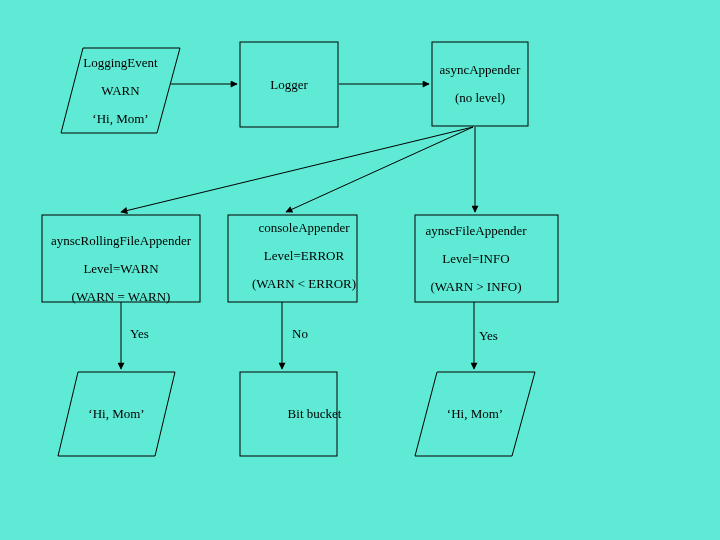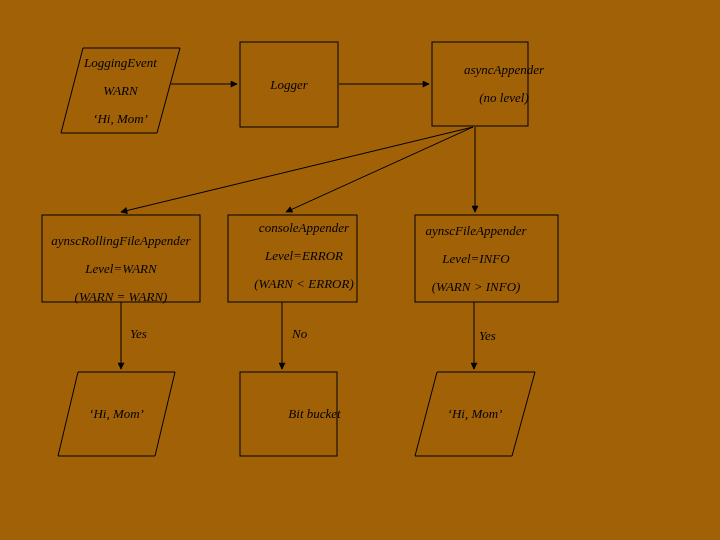--- a/index.html
+++ b/index.html
@@ -4,26 +4,25 @@
 <style>
   html, body {
     margin: 0;
     padding: 0;
     background: #ffffff;
   }
   #canvas {
     position: relative;
     width: 720px;
     height: 540px;
-    background: #a16207;
+    background: #5eead4;
     font-family: "Liberation Serif", serif;
     font-size: 13px;
     color: #000000;
     overflow: hidden;
-    font-style: italic;
   }
   #shapes {
     position: absolute;
     left: 0;
     top: 0;
   }
   .node-label {
     position: absolute;
     display: flex;
     flex-direction: column;
@@ -78,21 +77,21 @@
   <div class="node-label" style="left:61px; top:48px; width:119px; height:85px;">
     <span>LoggingEvent</span>
     <span>WARN</span>
     <span>‘Hi, Mom’</span>
   </div>
 
   <div class="node-label" style="left:240px; top:42px; width:98px; height:85px;border-radius:19px;">
     <span>Logger</span>
   </div>
 
-  <div class="node-label" style="left:432px; top:42px; width:96px; height:84px;margin-left:24px;">
+  <div class="node-label" style="left:432px; top:42px; width:96px; height:84px;">
     <span>asyncAppender</span>
     <span>(no level)</span>
   </div>
 
   <div class="node-label" style="left:42px; top:215px; width:158px; height:108px;">
     <span>aynscRollingFileAppender</span>
     <span>Level=WARN</span>
     <span>(WARN = WARN)</span>
   </div>
 

